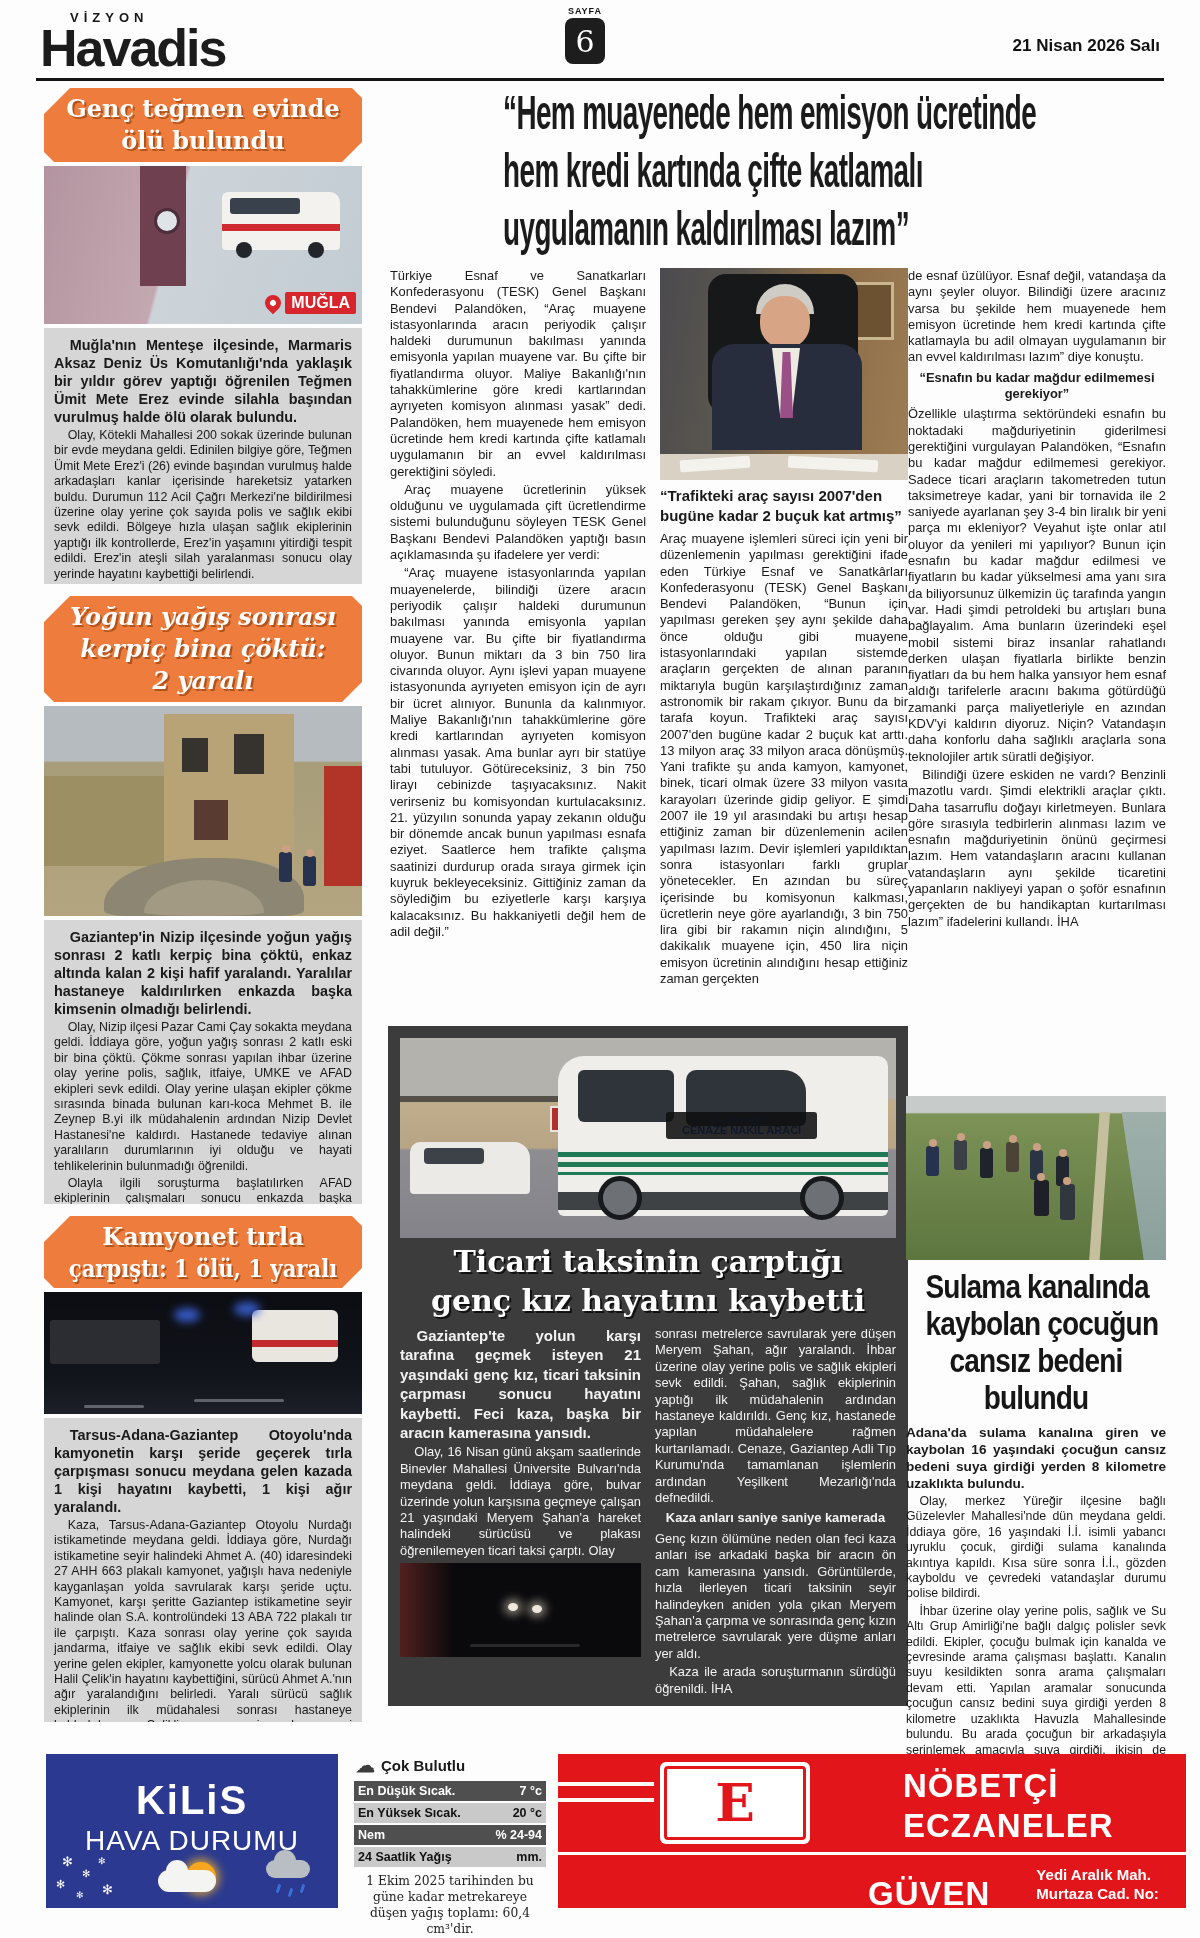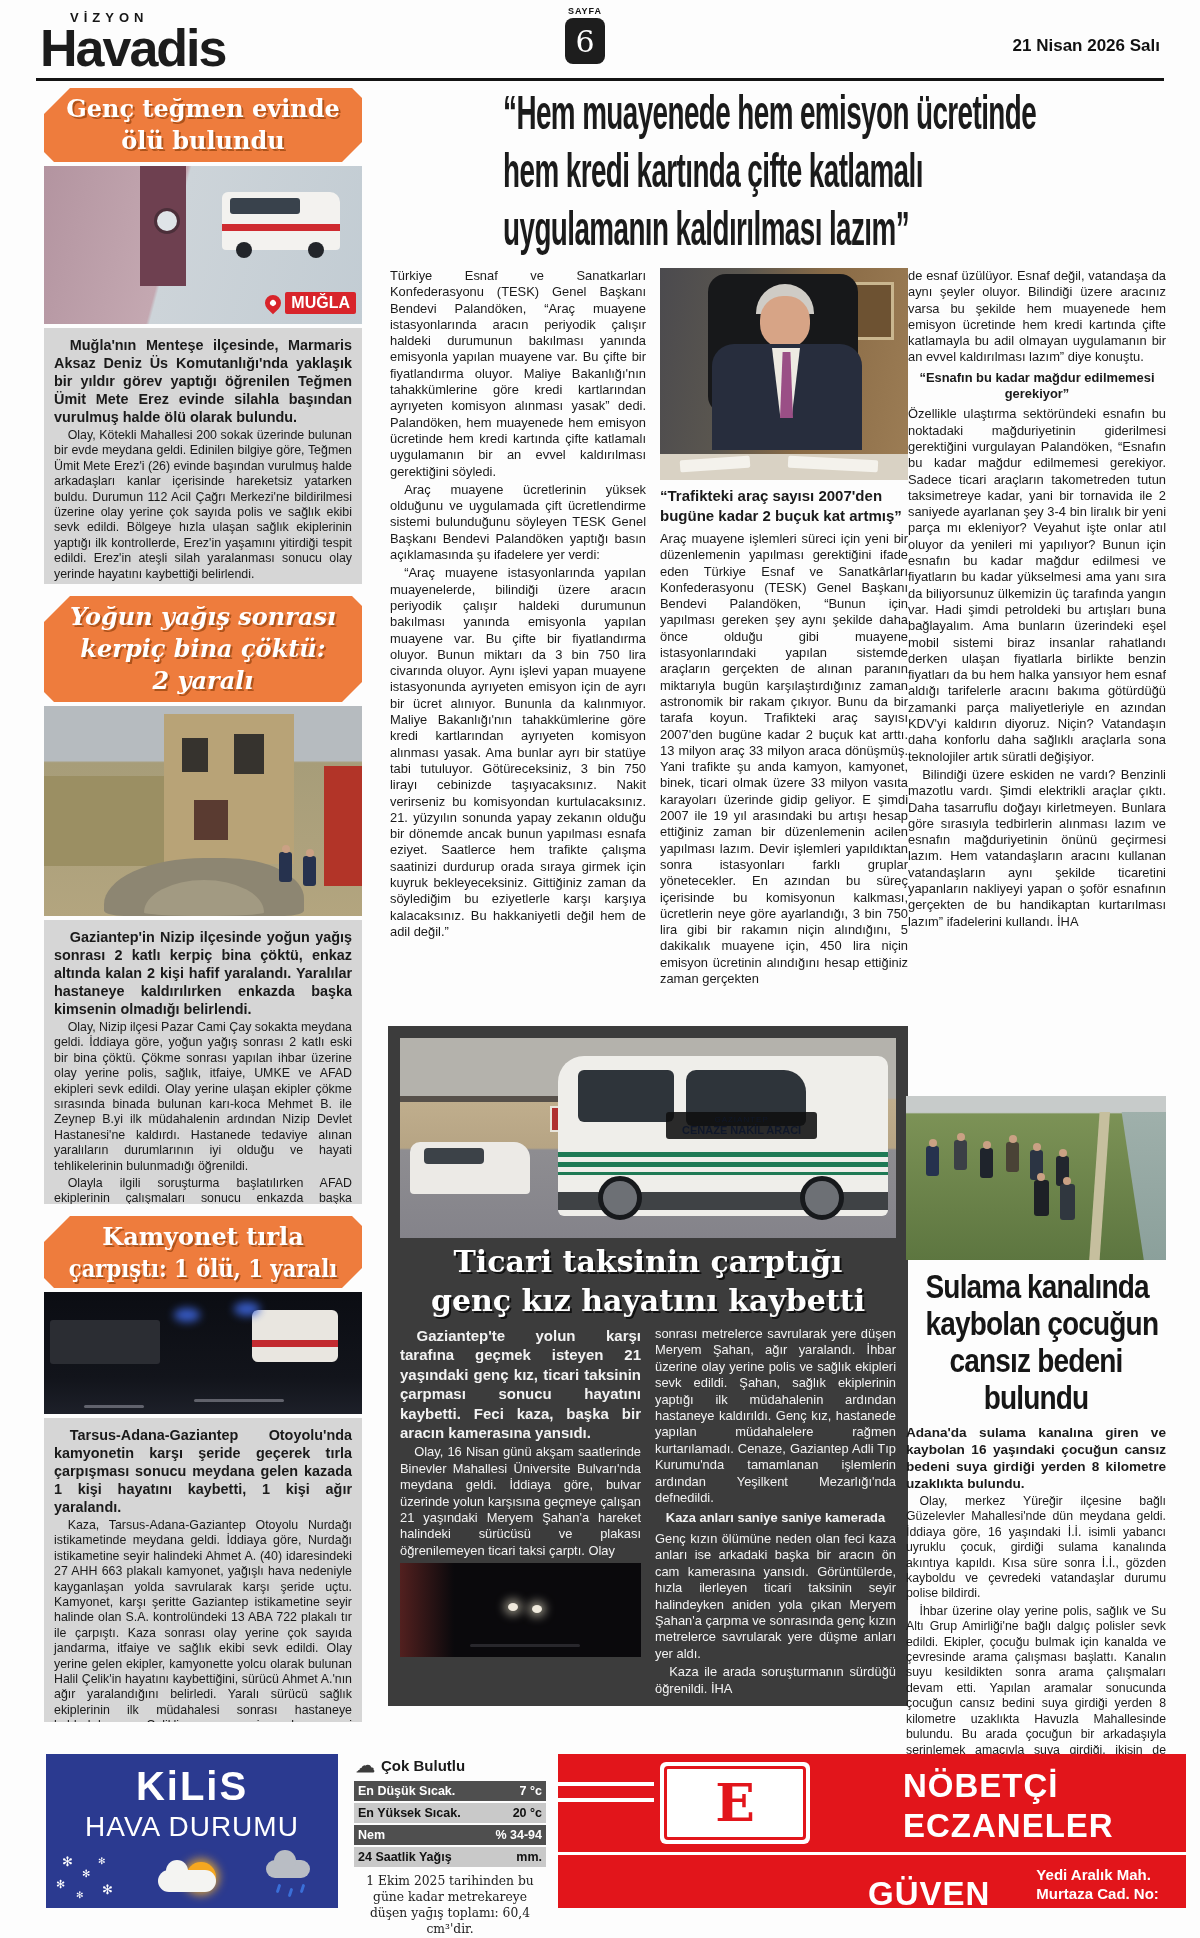--- a/index.html
+++ b/index.html
@@ -118,21 +118,21 @@
   .ph-canal{height:164px;background:linear-gradient(#c7cbca 0%,#c7cbca 10%,#7c9256 11%,#5d7640 100%);}
   .water{right:0;top:16px;width:74px;height:148px;background:linear-gradient(#9fb0ab,#8ba09b);clip-path:polygon(40% 0,100% 0,100% 100%,70% 100%);}
   .bank{right:56px;top:16px;width:26px;height:148px;background:#c6bf9e;clip-path:polygon(60% 0,100% 0,60% 100%,20% 100%);}
   
   .ph-dash{height:94px;background:#0a090c;margin-top:4px;}
   .dash-dot{width:10px;height:8px;border-radius:50%;background:#efe9dc;box-shadow:0 0 10px 4px rgba(240,235,210,.55);}
   .dash-red{left:0;top:0;width:54px;height:94px;background:linear-gradient(90deg,#52201f,rgba(40,10,10,0));}
   
   .kilis{position:absolute;left:46px;top:1754px;width:292px;height:154px;background:#2b3a90;color:#fff;
          text-align:center;overflow:hidden;}
-  .kilis .city{font-size:40px;font-weight:bold;letter-spacing:2px;margin-top:10px;}
+  .kilis .city{font-size:40px;font-weight:bold;letter-spacing:2px;margin-top:24px;}
   .kilis .hd{font-size:28px;letter-spacing:1px;margin-top:2px;}
   .icons-row{position:absolute;left:0;right:0;bottom:4px;height:52px;}
   .flake{position:absolute;color:#fff;}
   .sun{position:absolute;width:30px;height:30px;border-radius:50%;background:#f6a71f;box-shadow:0 0 10px 3px rgba(250,180,40,.8);}
   .cloud{position:absolute;background:#f4f4f2;border-radius:20px;}
   .cloud::before{content:"";position:absolute;left:8px;top:-10px;width:22px;height:22px;border-radius:50%;background:inherit;}
   .cloud.gray{background:#b9bdc4;}
   .drop{position:absolute;width:3px;height:9px;background:#3a6fd8;transform:rotate(18deg);border-radius:2px;}
   .wtable{position:absolute;left:354px;top:1754px;width:192px;height:156px;font-size:12.5px;}
   .wt-head{display:flex;align-items:center;gap:6px;font-weight:bold;font-size:15px;padding:2px 2px 4px;}
@@ -383,21 +383,21 @@
     <div class="wrow dark">
       <span>En Düşük Sıcak.</span>
       <span>7 °c</span>
     </div>
     <div class="wrow light">
       <span>En Yüksek Sıcak.</span>
       <span>20 °c</span>
     </div>
     <div class="wrow dark">
       <span>Nem</span>
-      <span>% 34-94</span>
+      <span>% 24-94</span>
     </div>
     <div class="wrow light">
       <span>24 Saatlik Yağış</span>
       <span>mm.</span>
     </div>
     <div class="wnote">1 Ekim 2025 tarihinden bu güne kadar metrekareye düşen yağış toplamı: 60,4 cm³'dir.</div>
   </div>
 
   <div class="eczbox">
     <div class="ecz-line" style="left:0;top:28px;width:96px;height:4px;"></div>

